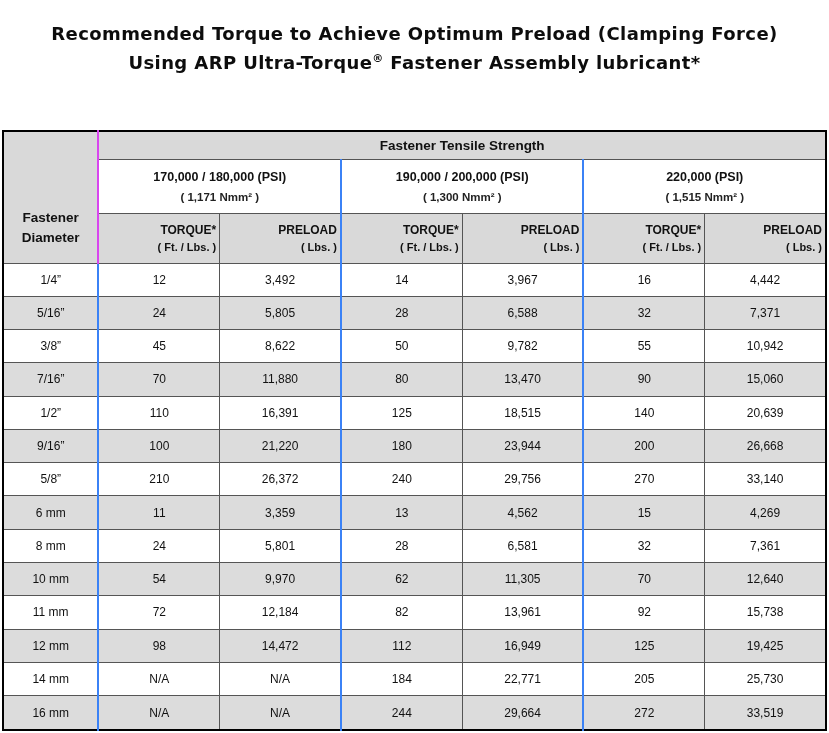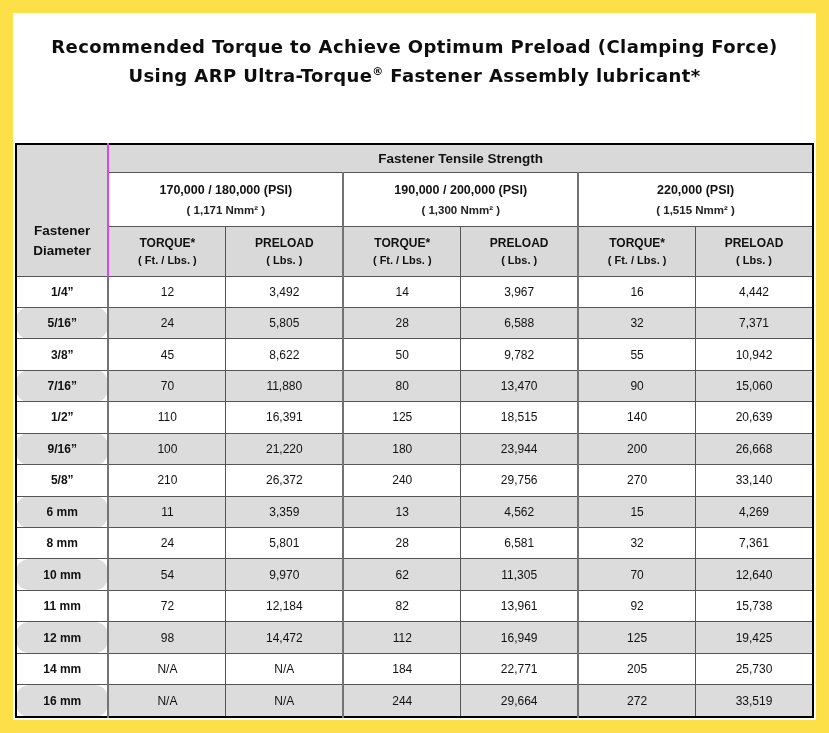--- a/index.html
+++ b/index.html
@@ -2,21 +2,20 @@
 <html><head>
 <meta charset="utf-8">
 <style>
   * { box-sizing: border-box; margin: 0; padding: 0; }
   html, body { width: 829px; height: 733px; }
   body { font-family: "Liberation Sans", sans-serif; color: #111; }
 
   .frame {
     width: 829px; height: 733px;
     background: #fde047;
-    padding: 13px;
   }
   .page {
     width: 100%; height: 100%;
     background: #ffffff;
     padding: 0 2px 2px 2px;
     display: flex;
     flex-direction: column;
   }
 
   
@@ -56,21 +55,21 @@
   }
   col.c-diam { width: 11.6%; }
   th, td {
     border: 1px solid #555;
     text-align: center;
     vertical-align: middle;
     padding: 2px 3px;
     font-size: 12px;
     overflow: hidden;
   }
-  .group-start { border-left: 2px solid #737373; }
+  .group-start { border-left: 2px solid #3b82f6; }
 
   tr.r1 { height: 28px; }
   tr.r2 { height: 54px; }
   tr.r3 { height: 50px; }
 
   .corner {
     background: #d9d9d9;
     font-weight: bold;
     font-size: 13.5px;
     vertical-align: bottom;
@@ -81,27 +80,27 @@
   }
   .tensile {
     background: #d9d9d9;
     font-weight: bold;
     font-size: 13.5px;
   }
   .psi-cell { background: #ffffff; }
   .psi-main { font-size: 12.5px; line-height: 1.7; }
   .psi-sub  { font-size: 11.5px; color: #222; line-height: 1.4; }
 
-  .sub-head { background: #d9d9d9; }
+  .sub-head { background: #d9d9d9; text-align: right; }
   .sub-label { font-weight: bold; font-size: 12px; line-height: 1.6; }
   .sub-unit  { font-size: 11px; line-height: 1.4; }
 
   tbody td { background: #ffffff; }
   tbody tr.alt td { background: #dcdcdc; }
-  tbody td.diam { font-weight: bold; border-radius: 13px; }
+  tbody td.diam { font-weight: normal; }
 </style>
 </head>
 <body>
 
 <div class="frame">
   <div class="page">
 
     <div class="title-block">
       <div class="title-line">Recommended Torque to Achieve Optimum Preload (Clamping Force)</div>
       <div class="title-line"><span>Using ARP Ultra-Torque</span><sup>®</sup><span> Fastener Assembly lubricant*</span></div>

